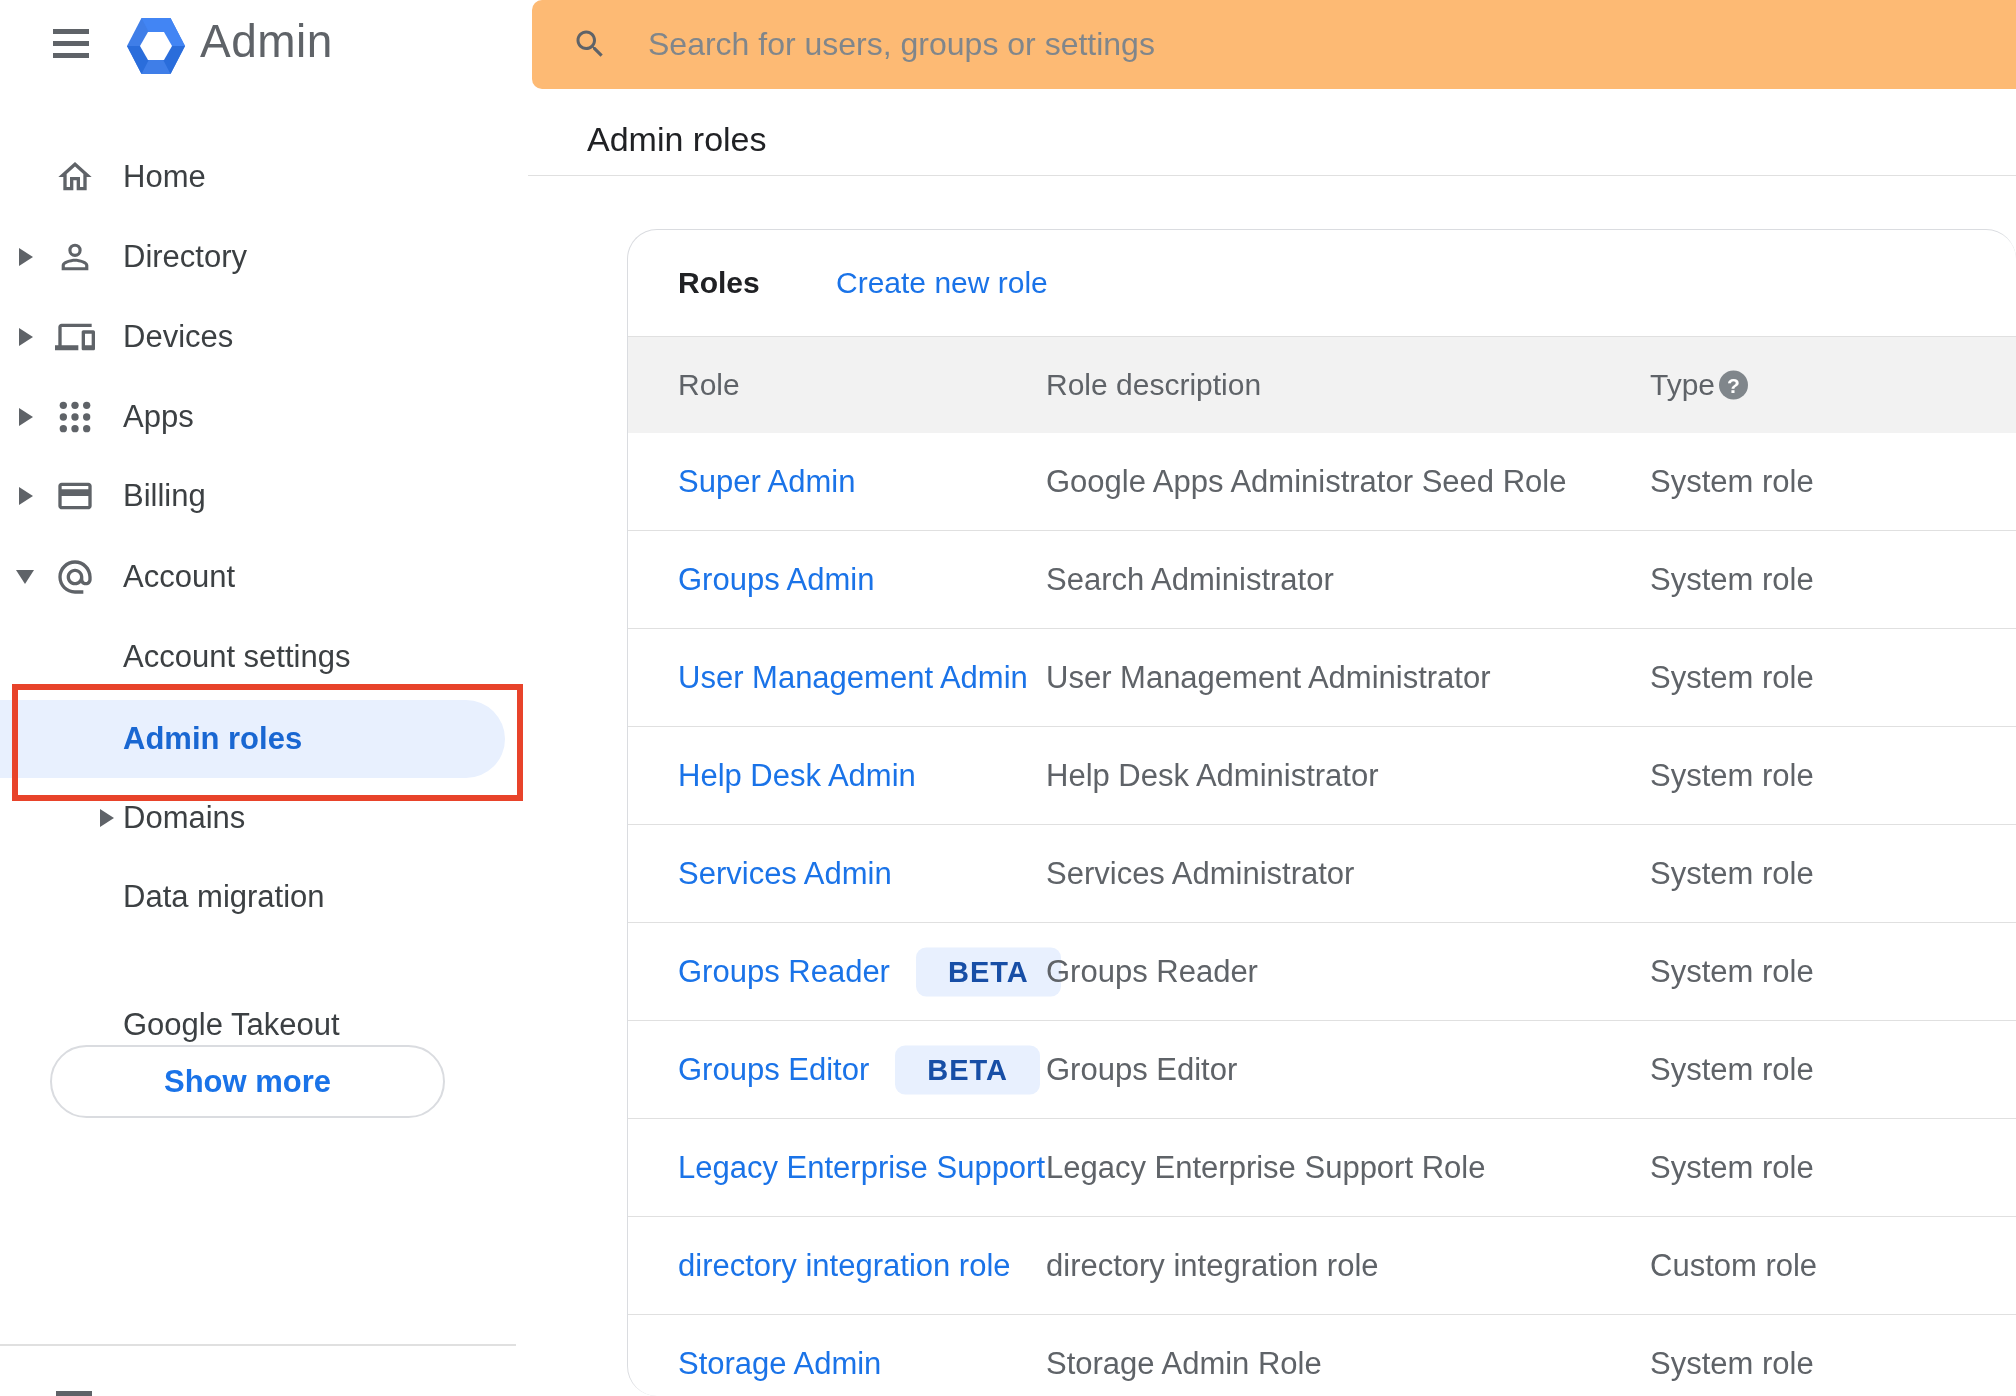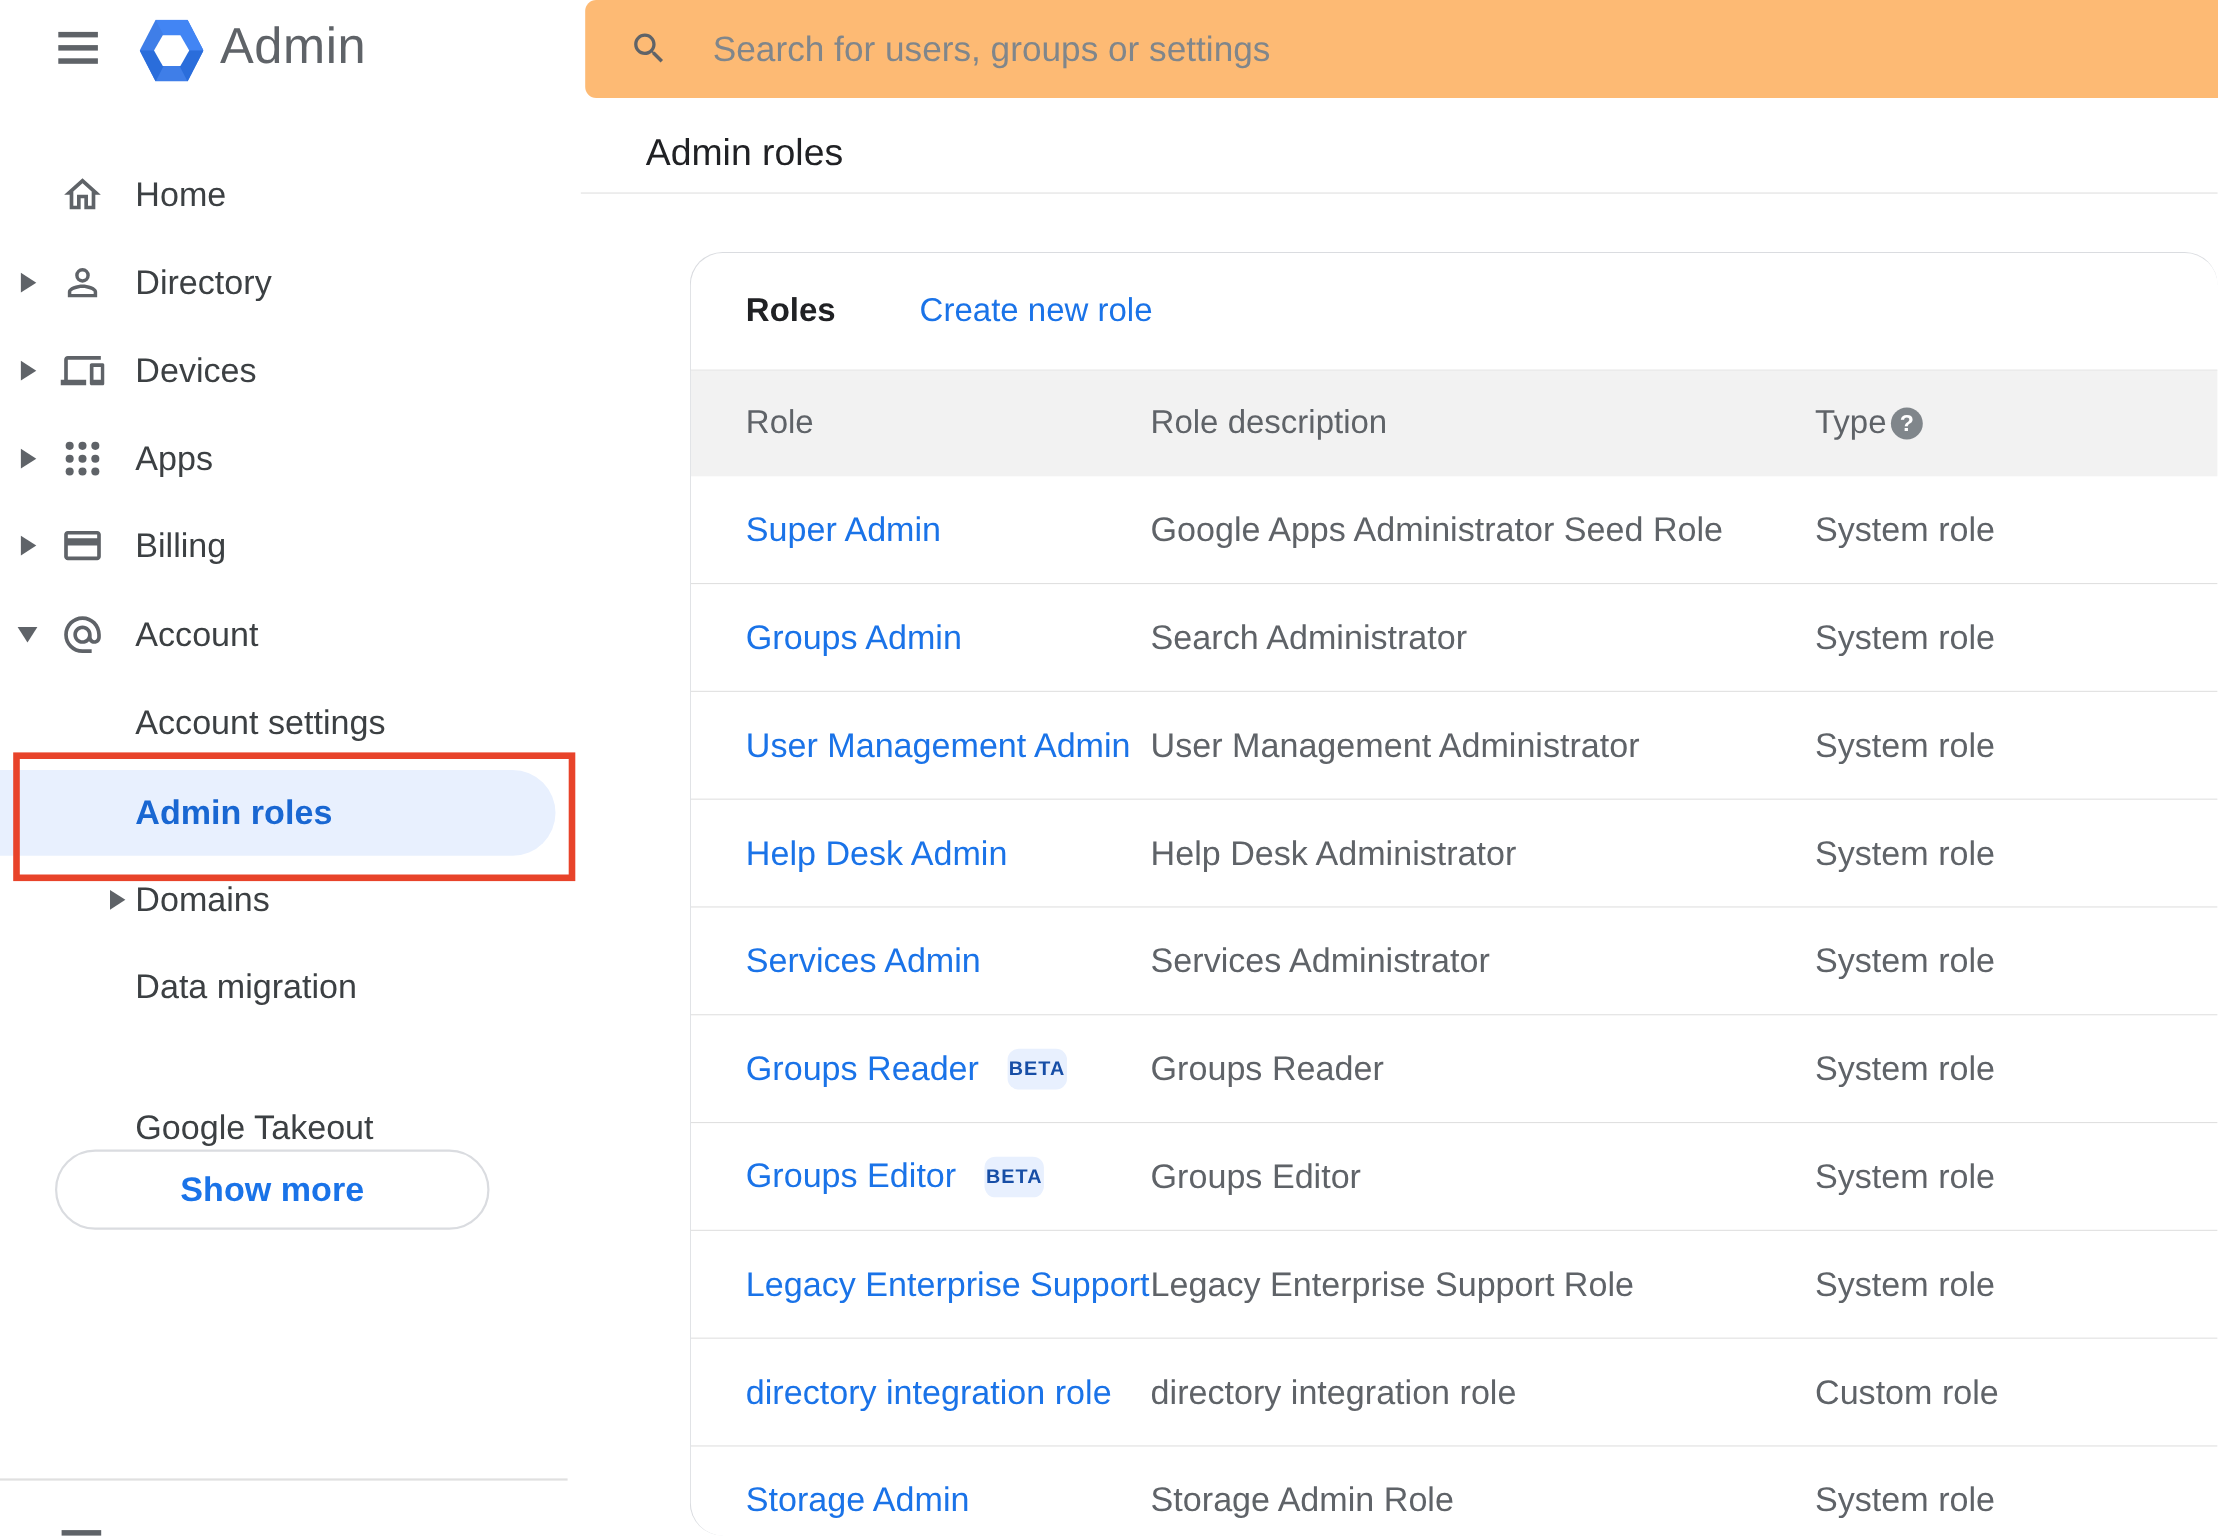--- a/index.html
+++ b/index.html
@@ -68,22 +68,22 @@
   .th-role { left:50px; } .th-desc { left:418px; } .th-type { left:1022px; }
   #help-icon { position:absolute; left:1091px; top:50%; transform:translateY(-50%);
       width:29px; height:29px; border-radius:50%; background:#80868b; color:#fff;
       display:flex; align-items:center; justify-content:center;
       font-size:21px; font-weight:bold; cursor:pointer; }
 
   .row { position:relative; height:98px; border-bottom:1px solid #e0e0e0; }
   .cell-role { position:absolute; left:50px; top:50%; transform:translateY(-50%);
       display:flex; align-items:center; }
   .role-link { font-size:31px; color:#1a73e8; text-decoration:none; cursor:pointer; white-space:nowrap; }
-  .beta-badge { margin-left:26px; background:#e8f0fe; color:#174ea6; font-size:18px;
-      font-weight:bold; padding:8px 1px; border-radius:10px; letter-spacing:1px; }
+  .beta-badge { margin-left:26px; background:#e8f0fe; color:#174ea6; font-size:29px;
+      font-weight:bold; padding:8px 32px; border-radius:10px; letter-spacing:1px; }
   .cell-desc { position:absolute; left:418px; top:50%; transform:translateY(-50%);
       font-size:31px; color:#5f6368; white-space:nowrap; }
   .cell-type { position:absolute; left:1022px; top:50%; transform:translateY(-50%);
       font-size:31px; color:#5f6368; white-space:nowrap; }
 </style>
 </head>
 <body>
 
 <div id="sidebar">
 

